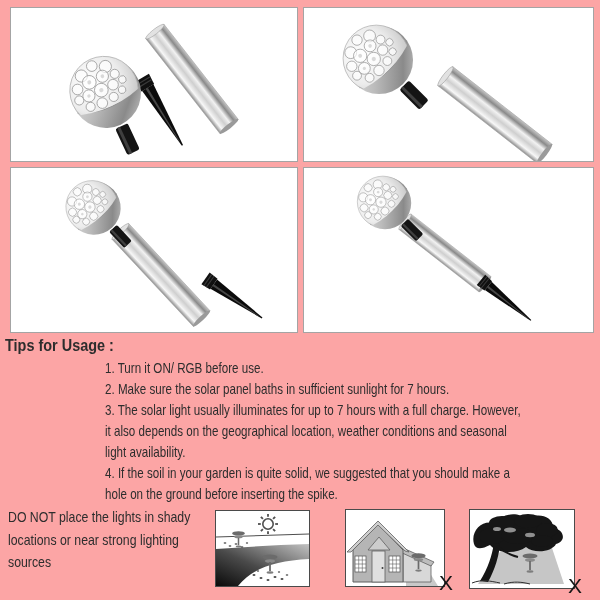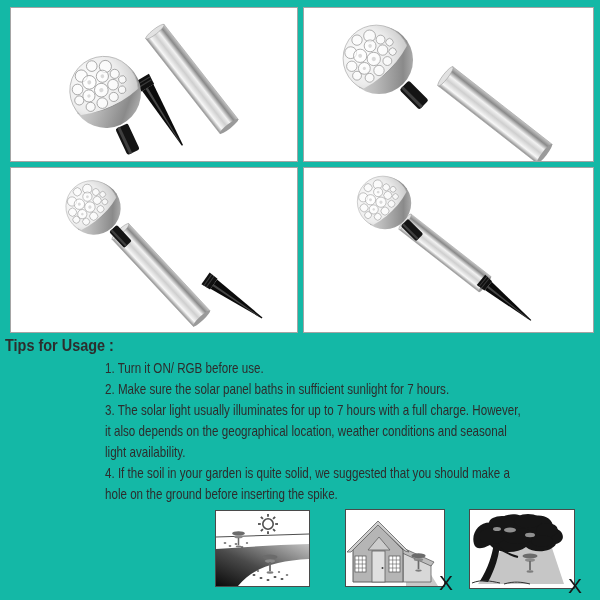--- a/index.html
+++ b/index.html
@@ -1,16 +1,16 @@
 <!DOCTYPE html>
 <html><head>
 <meta charset="utf-8">
 <style>
   html,body{margin:0;padding:0;background:#ffffff;}
-  .canvas{position:relative;width:600px;height:600px;background:#14b8a6;overflow:hidden;
+  .canvas{position:relative;width:600px;height:600px;background:#fca5a5;overflow:hidden;
           font-family:"Liberation Sans",sans-serif;color:#2d2d2d;}
   .panel{position:absolute;border:1px solid #a4a4a4;background:#ffffff;}
   .panel svg{display:block;}
   #p1{left:10px;top:7px;width:286px;height:153px;}
   #p2{left:303px;top:7px;width:289px;height:153px;}
   #p3{left:10px;top:167px;width:286px;height:164px;}
   #p4{left:303px;top:167px;width:289px;height:164px;}
   .tips-title{position:absolute;left:5px;top:336px;font-size:17px;font-weight:700;
               white-space:nowrap;transform:scaleX(0.85);transform-origin:left top;}
   .tips-lines{position:absolute;left:105px;top:358px;}
@@ -168,20 +168,25 @@
   <div class="tips-lines">
     <div class="tline">1. Turn it ON/ RGB before use.</div>
     <div class="tline">2. Make sure the solar panel baths in sufficient sunlight for 7 hours.</div>
     <div class="tline">3. The solar light usually illuminates for up to 7 hours with a full charge. However,</div>
     <div class="tline">it also depends on the geographical location, weather conditions and seasonal</div>
     <div class="tline">light availability.</div>
     <div class="tline">4. If the soil in your garden is quite solid, we suggested that you should make a</div>
     <div class="tline">hole on the ground before inserting the spike.</div>
   </div>
 
+  <div class="warn-lines">
+    <div class="wline">DO NOT place the lights in shady</div>
+    <div class="wline">locations or near strong lighting</div>
+    <div class="wline">sources</div>
+  </div>
 
   <div class="illus" id="box1" style="left:215px;top:510px;width:93px;height:75px;">
     <svg width="93" height="75" viewBox="0 0 93 75">
       <line x1="0" y1="26" x2="93" y2="23" stroke="#4f4f4f" stroke-width="1.1"></line>
       <path d="M0,38 C30,36 60,34 93,33 L93,48 C60,50 38,56 22,75 L0,75 Z" fill="url(#gSwoosh)"></path>
       <use href="#part-sun" transform="translate(40,1)"></use>
       <use href="#part-lamp" transform="translate(14,19) scale(0.85)"></use>
       <use href="#part-lamp" transform="translate(44,42)"></use>
       <g fill="#4a4a4a">
         <ellipse cx="9" cy="32" rx="1.4" ry="0.8"></ellipse>

